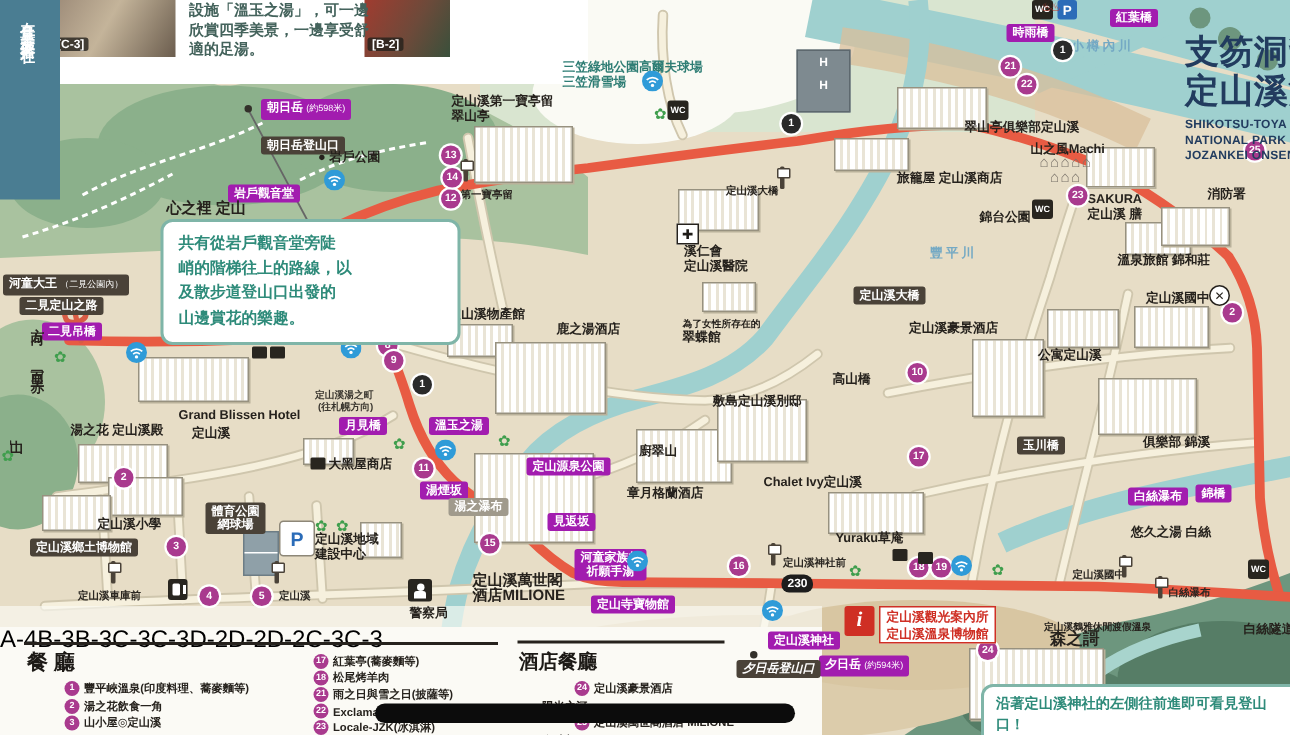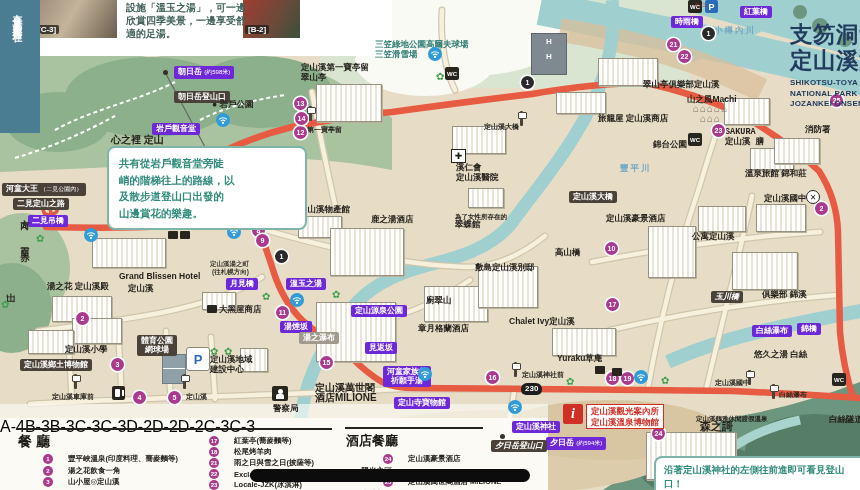--- a/index.html
+++ b/index.html
@@ -4,21 +4,21 @@
 <style>
   html,body{margin:0;padding:0;background:#888;}
   #stage{position:relative;width:860px;height:490px;overflow:hidden;background:#fff;
          font-family:"Liberation Sans","DejaVu Sans",sans-serif;}
   #terrain{position:absolute;left:0;top:0;z-index:0;}
   .lyr{position:absolute;left:0;top:0;width:860px;height:490px;z-index:2;pointer-events:none;}
   .abs{position:absolute;white-space:nowrap;}
   
   .chip{font-size:8px;font-weight:bold;color:#fff;padding:1px 4px 2px;border-radius:2px;line-height:9px;text-align:center;}
   .chip .sub{font-size:6px;font-weight:normal;}
-  .chip-orange{background:#6d28d9;}
+  .chip-orange{background:#a21caf;}
   .chip-dark{background:#4a4238;}
   .chip-gray{background:#a09a8c;}
   
   .tb{font-size:8.5px;font-weight:bold;color:#26221d;line-height:9.5px;}
   .tt{font-size:6.5px;color:#3a362f;line-height:7.5px;font-weight:bold;}
   .tl{font-size:8.5px;font-weight:bold;color:#2e7d74;line-height:10px;}
   .tr{font-size:8.5px;font-weight:bold;color:#74a9c4;letter-spacing:2px;}
   .bs{font-size:7px;font-weight:bold;color:#2b2722;}
   
   .pc,.bc{width:13px;height:13px;border-radius:50%;color:#fff;font-size:7px;font-weight:bold;
@@ -70,21 +70,21 @@
   .title .t1{font-size:22.5px;letter-spacing:0.5px;line-height:26px;}
   .title .t2{font-size:8px;line-height:10.5px;letter-spacing:0.2px;}
   
   .vstrip{position:absolute;left:0;top:0;width:40px;height:133px;background:#4a7d92;z-index:4;}
   .vtxt{writing-mode:vertical-rl;color:#fff;font-size:10px;letter-spacing:3px;font-weight:bold;margin:6px 10px;}
   .vfrag{position:absolute;z-index:4;writing-mode:vertical-rl;font-size:9px;font-weight:bold;color:#26221d;letter-spacing:2px;}
   
   #legend{position:absolute;left:0;top:418px;width:560px;height:72px;z-index:6;}
   .lg-rule{position:absolute;height:2px;background:#26221d;}
   .lg-head{position:absolute;font-weight:bold;color:#1d1a16;}
-  .lg-item{position:absolute;display:flex;align-items:flex-end;gap:15px;padding-left:37px;}
+  .lg-item{position:absolute;display:flex;align-items:flex-end;gap:3px;padding-left:37px;}
   .lg-item .lpc{width:10px;height:10px;border-radius:50%;background:#a93a8e;color:#fff;font-size:6px;font-weight:bold;
       display:flex;align-items:center;justify-content:center;flex:0 0 auto;}
   .lg-item .ltx{font-size:7.5px;font-weight:bold;color:#26221d;white-space:nowrap;}
   .lg-sub{position:absolute;font-size:7.5px;font-weight:bold;color:#26221d;}
   #blackbar{position:absolute;left:250px;top:469px;width:280px;height:13px;background:#0c0c0c;border-radius:7px;z-index:9;}
   
   .ibox{position:absolute;z-index:5;display:flex;align-items:flex-start;gap:3px;}
   .ibox .ii{width:20px;height:20px;background:#cf2f24;color:#fff;font-family:"Liberation Serif",serif;
       font-size:14px;font-weight:bold;font-style:italic;display:flex;align-items:center;justify-content:center;border-radius:2px;}
   .ibox .it{background:#fff;border:1px solid #cf2f24;color:#cf2f24;font-size:8.5px;font-weight:bold;
@@ -222,21 +222,21 @@
   <div class="photo" style="left:243px;top:0;width:57px;height:38px;background:linear-gradient(120deg,#a03c30,#6d4a3a 55%,#39503b);">
     <span class="badge">[B-2]</span>
   </div>
 
   <div class="note" style="left:126px;top:1px;width:120px;" id="note1">
       <div>設施「溫玉之湯」，可一邊</div>
       <div>欣賞四季美景，一邊享受舒</div>
       <div>適的足湯。</div>
     </div>
 
-  <div class="gbox tl1" style="left:107px;top:146px;width:176px;" id="gboxTL">
+  <div class="gbox tl1" style="left:107px;top:146px;width:176px;font-family:Liberation Serif, serif;" id="gboxTL">
       <div>共有從岩戶觀音堂旁陡</div>
       <div>峭的階梯往上的路線，以</div>
       <div>及散步道登山口出發的</div>
       <div>山邊賞花的樂趣。</div>
     </div>
   <div class="gbox br1" style="left:654px;top:456px;width:196px;height:34px;" id="gboxBR">
       <div>沿著定山溪神社的左側往前進即可看見登山口！</div>
     </div>
 
   <div class="title" style="left:790px;top:22px;width:220px;">
@@ -272,21 +272,21 @@
       <div class="abs chip chip-orange" style="left: 512px; top: 421px;">定山溪神社</div>
       <div class="abs chip chip-orange" style="left: 752px; top: 325px;">白絲瀑布</div>
       <div class="abs chip chip-orange" style="left: 797px; top: 323px;">錦橋</div>
       <div class="abs chip chip-orange" style="left: 546px; top: 437px;">夕日岳 <span class="sub">(約594米)</span></div>
       <div class="abs chip chip-dark" style="left: 174px; top: 91px;">朝日岳登山口</div>
       <div class="abs chip chip-dark" style="left: 2px; top: 183px;">河童大王 <span class="sub">（二見公園內）</span></div>
       <div class="abs chip chip-dark" style="left: 13px; top: 198px;">二見定山之路</div>
       <div class="abs chip chip-dark" style="left: 20px; top: 359px;">定山溪鄉土博物館</div>
       <div class="abs chip chip-dark" style="left: 137px; top: 335px;">體育公園<br>網球場</div>
       <div class="abs chip chip-dark" style="left: 569px; top: 191px;">定山溪大橋</div>
-      <div class="abs chip chip-dark" style="left: 711px; top: 291px; font-style: italic;">玉川橋</div>
+      <div class="abs chip chip-dark" style="left: 678px; top: 291px;">玉川橋</div>
       <div class="abs chip chip-dark" style="left: 491px; top: 440px; font-style: italic;">夕日岳登山口</div>
       <div class="abs chip chip-gray" style="left: 299px; top: 332px;">湯之瀑布</div>
       <div class="abs tb" style="left: 111px; top: 135px; font-size: 10px;">心之裡 定山</div>
       <div class="abs tb" style="left: 141px; top: 185px;">溫暖之宿<br>古川</div>
       <div class="abs tb" style="left: 195px; top: 210px;">omohide屋</div>
       <div class="abs tb" style="left: 276px; top: 153px;">花楓葉</div>
       <div class="abs tb" style="left: 299px; top: 205px;">定山溪物產館</div>
       <div class="abs tb" style="left: 371px; top: 215px;">鹿之湯酒店</div>
       <div class="abs tb" style="left: 456px; top: 163px;">溪仁會<br>定山溪醫院</div>
       <div class="abs tb" style="left: 455px; top: 212px; font-size: 6.5px;">為了女性所存在的</div>
@@ -294,21 +294,21 @@
       <div class="abs tb" style="left: 475px; top: 263px;">敷島定山溪別邸</div>
       <div class="abs tb" style="left: 426px; top: 296px;">廚翠山</div>
       <div class="abs tb" style="left: 418px; top: 324px;">章月格蘭酒店</div>
       <div class="abs tb" style="left: 509px; top: 317px;">Chalet Ivy定山溪</div>
       <div class="abs tb" style="left: 557px; top: 354px;">Yuraku草庵</div>
       <div class="abs tb" style="left: 606px; top: 214px;">定山溪豪景酒店</div>
       <div class="abs tb" style="left: 692px; top: 232px;">公寓定山溪</div>
       <div class="abs tb" style="left: 745px; top: 169px;">溫泉旅館 錦和莊</div>
       <div class="abs tb" style="left: 764px; top: 194px;">定山溪國中</div>
       <div class="abs tb" style="left: 653px; top: 140px;">錦台公園</div>
-      <div class="abs tb" style="left: 725px; top: 128px; font-family: Liberation Mono, monospace;">SAKURA<br>定山溪 膳</div>
+      <div class="abs tb" style="left: 725px; top: 128px;">SAKURA<br>定山溪 膳</div>
       <div class="abs tb" style="left: 598px; top: 114px;">旅籠屋 定山溪商店</div>
       <div class="abs tb" style="left: 643px; top: 80px;">翠山亭俱樂部定山溪</div>
       <div class="abs tb" style="left: 687px; top: 95px;">山之風Machi</div>
       <div class="abs tb" style="left: 805px; top: 125px;">消防署</div>
       <div class="abs tb" style="left: 762px; top: 290px;">俱樂部 錦溪</div>
       <div class="abs tb" style="left: 754px; top: 350px;">悠久之湯 白絲</div>
       <div class="abs tb" style="left: 696px; top: 414px; font-size: 6.5px;">定山溪鶴雅休閒渡假溫泉</div>
       <div class="abs tb" style="left: 700px; top: 422px; font-size: 11px;">森之謌</div>
       <div class="abs tb" style="left: 315px; top: 383px; font-size: 10px;">定山溪萬世閣<br>酒店MILIONE</div>
       <div class="abs tb" style="left: 273px; top: 404px;">警察局</div>

